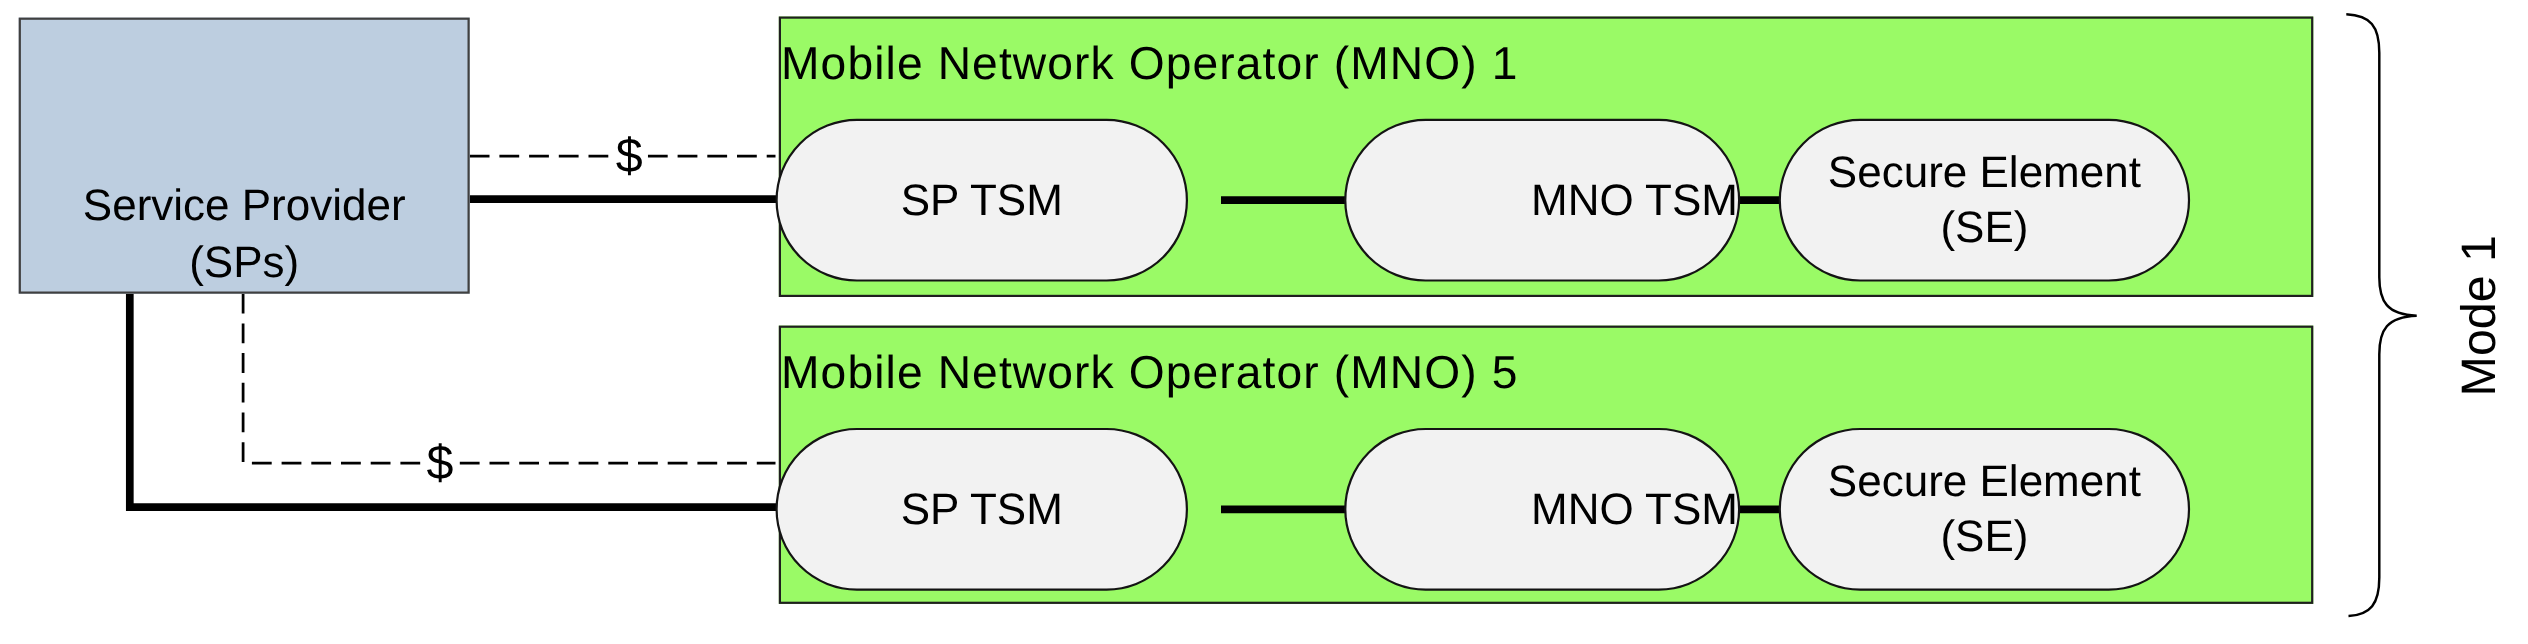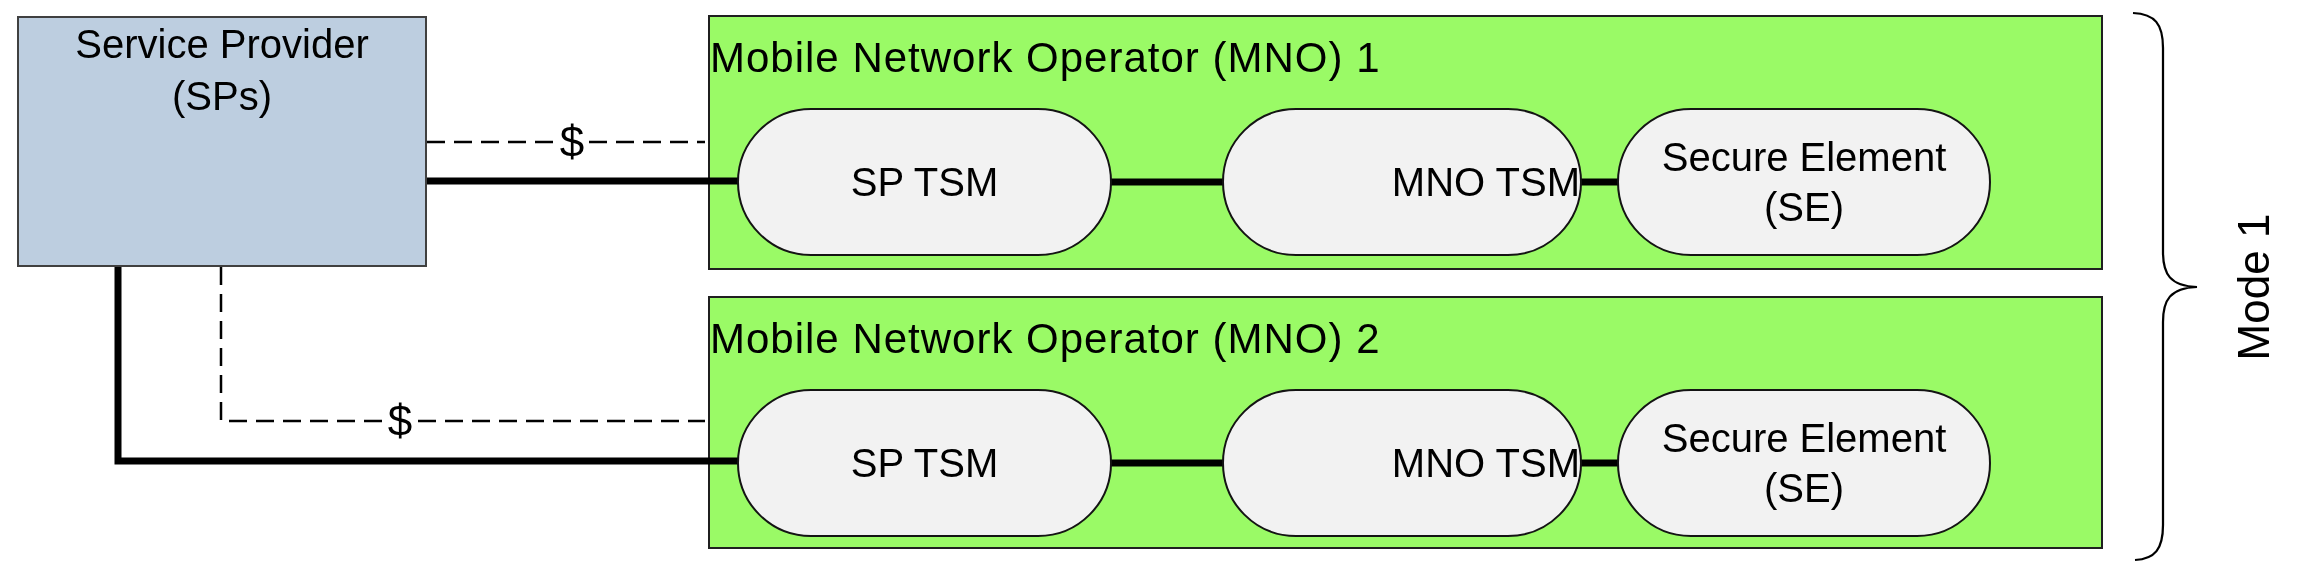--- a/index.html
+++ b/index.html
@@ -24,21 +24,21 @@
 
   .sp-box {
     position: absolute;
     left: 17px; top: 16px;
     width: 410px; height: 251px;
     background: var(--sp-fill, #BDCEE0);
     border: 2px solid #404040;
     box-sizing: border-box;
     z-index: 3;
     display: flex; flex-direction: column;
-    align-items: center; justify-content: flex-start;
+    align-items: center; justify-content: flex-end;
     font-size: 40px; line-height: 52px;
     text-align: center;
   }
   .mno-box {
     position: absolute;
     left: 708px;
     width: 1395px; height: 255px;
     background: var(--mno-fill, #9AFA66);
     border: 2px solid #1f1f1f;
     box-sizing: border-box;
@@ -61,21 +61,21 @@
     border: 2px solid #141414;
     box-sizing: border-box;
     z-index: 3;
     display: flex; flex-direction: column;
     align-items: center; justify-content: center;
     font-size: 40px; line-height: 50px;
     text-align: center;
   }
   .row1 { top: 108px; }
   .row2 { top: 389px; }
-  .sp-tsm  { left: 737px;  width: 375px; }
+  .sp-tsm  { left: 705px;  width: 375px; }
   .mno-tsm { left: 1222px; width: 360px; align-items: flex-end; }
   .sec-el  { left: 1617px; width: 374px; }
 
   .pay-symbol {
     position: absolute;
     z-index: 4;
     transform: translate(-50%, -50%);
     font-size: 44px;
     background: #ffffff;
     padding: 0 5px;
@@ -126,21 +126,21 @@
   </div>
   <div class="stadium row1 mno-tsm">
     <div>MNO TSM</div>
   </div>
   <div class="stadium row1 sec-el">
     <div>Secure Element</div>
     <div>(SE)</div>
   </div>
 
   <div class="mno-box second">
-    <div class="mno-title">Mobile Network Operator (MNO) 2</div>
+    <div class="mno-title">Mobile Network Operator (MNO) 5</div>
   </div>
   <div class="stadium row2 sp-tsm">
     <div>SP TSM</div>
   </div>
   <div class="stadium row2 mno-tsm">
     <div>MNO TSM</div>
   </div>
   <div class="stadium row2 sec-el">
     <div>Secure Element</div>
     <div>(SE)</div>

